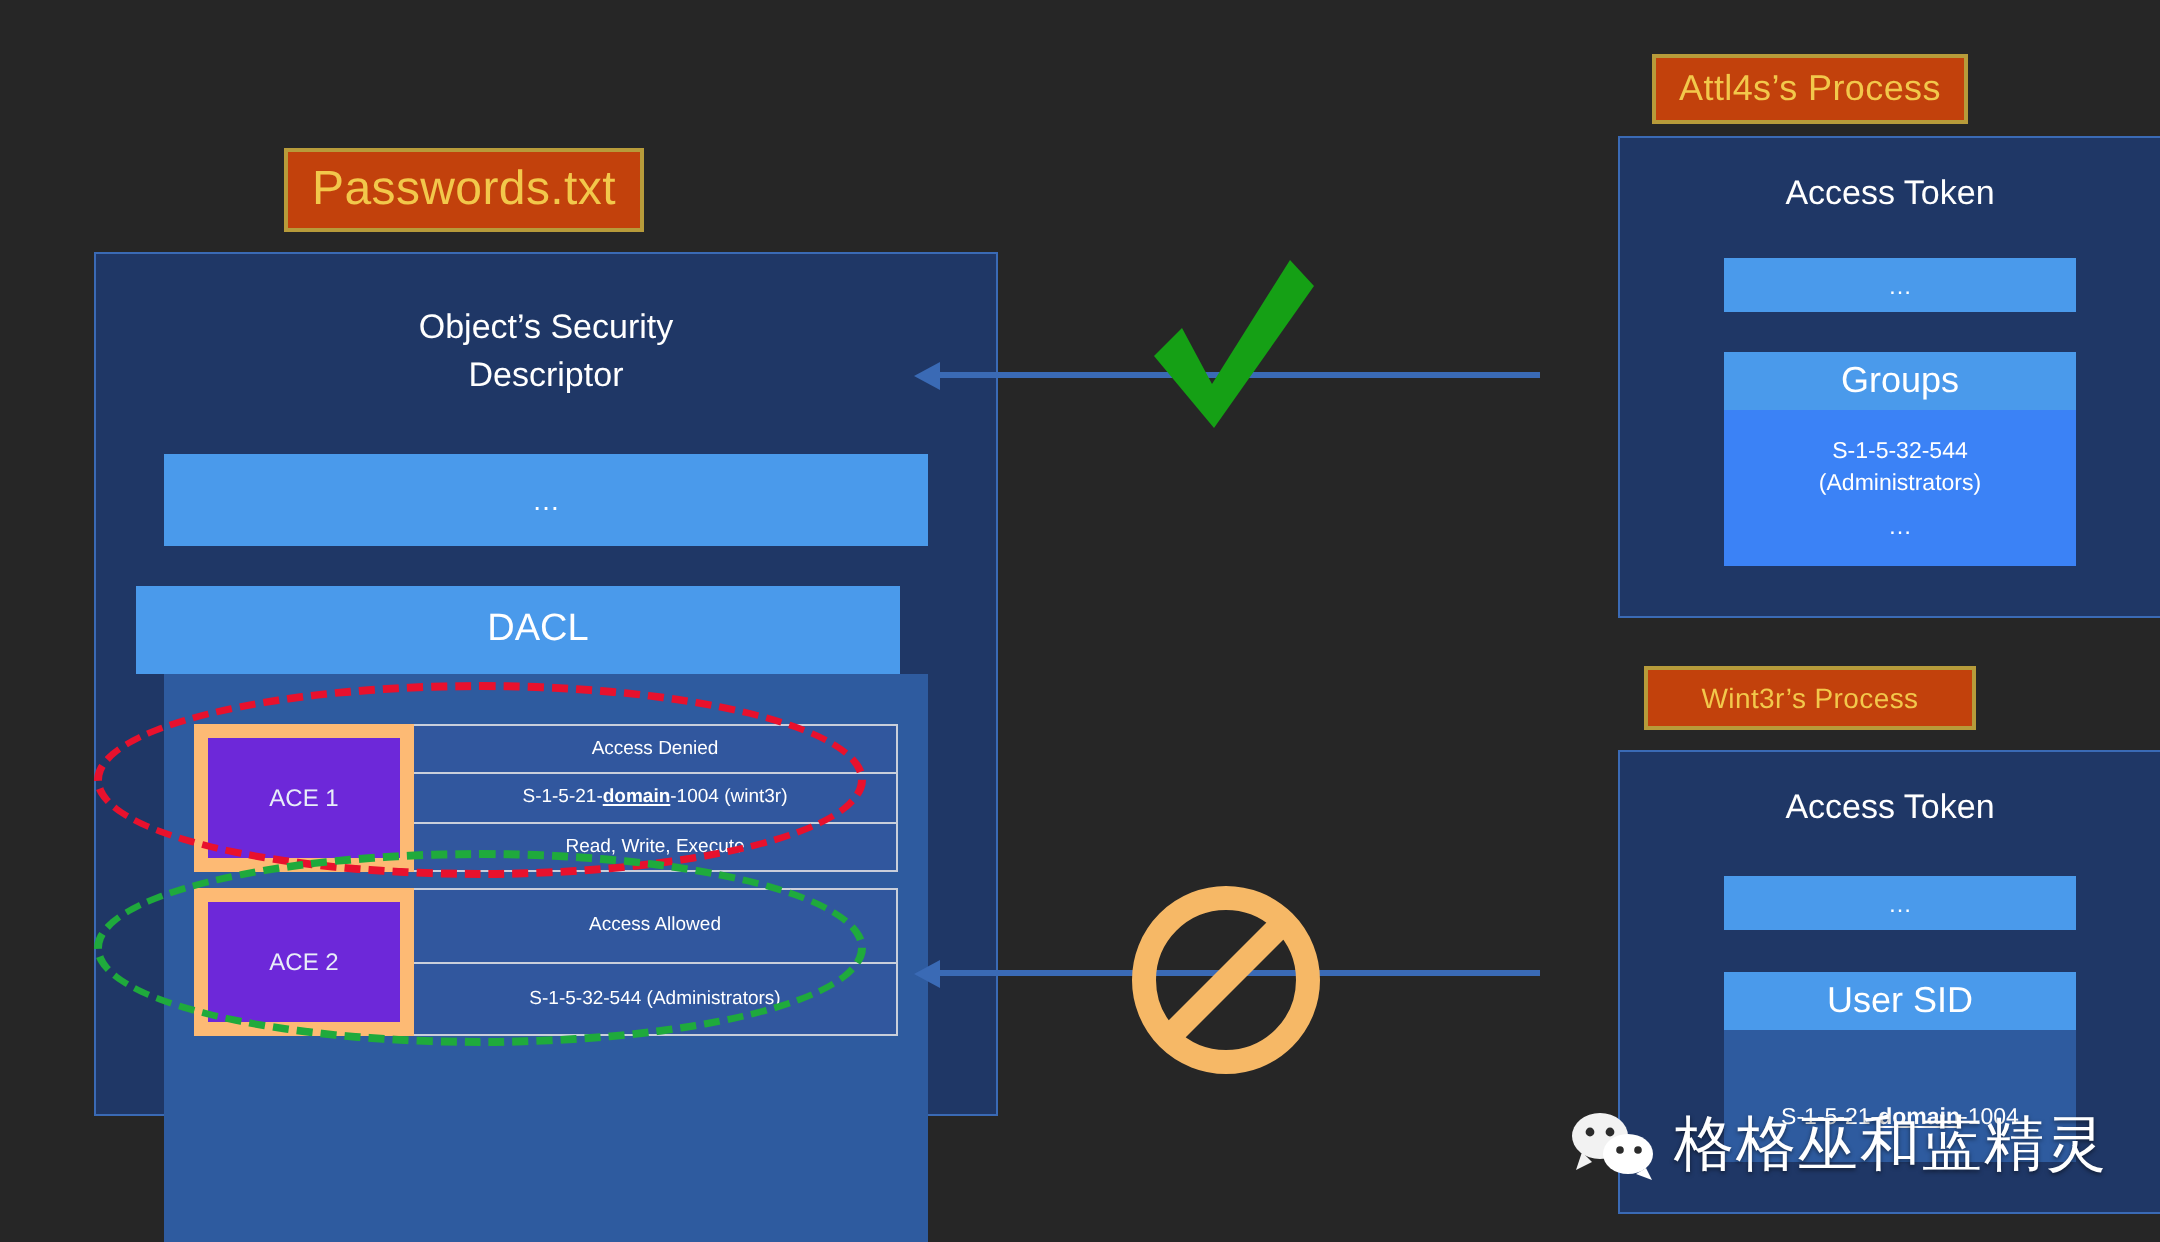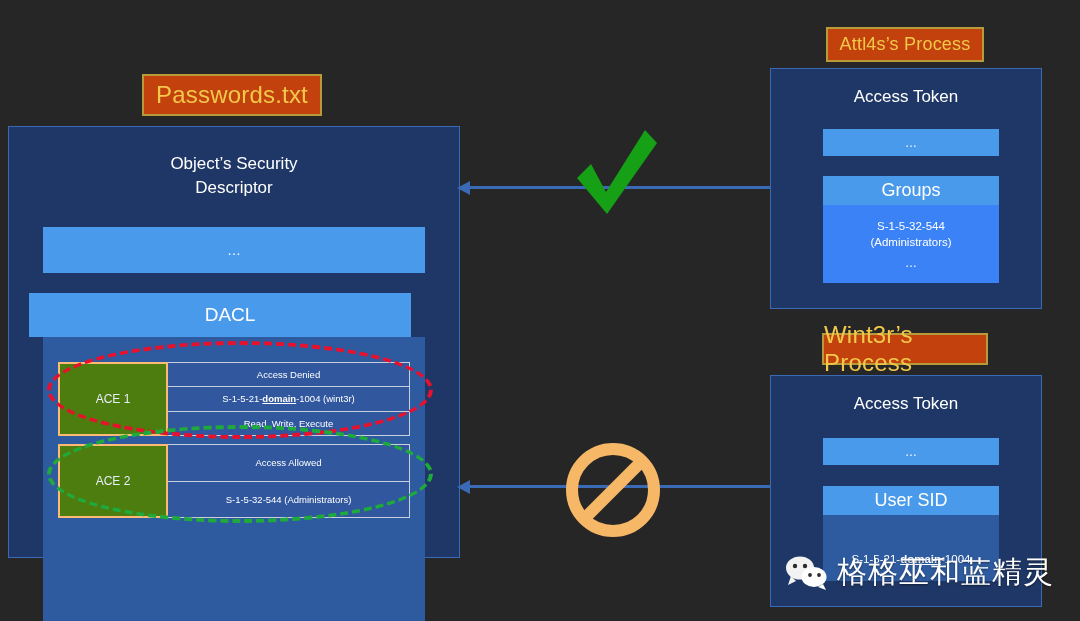--- a/index.html
+++ b/index.html
@@ -17,28 +17,29 @@
     position:absolute;
     border:2px solid #b79b3a;
     color:#f2c84b;
     background:#c2410c;
     display:flex;align-items:center;justify-content:center;
     letter-spacing:.2px;
     box-sizing:border-box;
   }
   #cap-passwords{left:142px;top:74px;width:180px;height:42px;font-size:24px;}
   #cap-attl4s{left:826px;top:27px;width:158px;height:35px;font-size:18px;}
-  #cap-wint3r{left:822px;top:333px;width:166px;height:32px;font-size:24px;}
+  #cap-wint3r{left:822px;top:333px;width:166px;height:32px;font-size:14px;}
 
   
   .panel{
     position:absolute;
     background:#1f3766;
     border:1px solid #3a6ab5;
     box-sizing:border-box;
+    margin-left:39px;
   }
   #panel-sd{left:8px;top:126px;width:452px;height:432px;}
   #panel-attl4s{left:770px;top:68px;width:272px;height:241px;}
   #panel-wint3r{left:770px;top:375px;width:272px;height:232px;}
 
   .panel-title{
     position:absolute;left:0;right:0;
     text-align:center;color:#ffffff;
     font-size:17px;line-height:24px;
   }
@@ -84,22 +85,22 @@
   }
   .ace{
     position:absolute;left:15px;width:352px;height:74px;
     display:flex;
     box-sizing:border-box;
   }
   #ace1{top:25px;}
   #ace2{top:107px;}
   .ace-label{
     width:110px;
-    border:2px solid #fdba74;
-    background:#4d7c0f;
+    border:7px solid #fdba74;
+    background:#6d28d9;
     color:#e8eef8;
     display:flex;align-items:center;justify-content:center;
     font-size:12px;
     box-sizing:border-box;
   }
   .ace-rows{
     flex:1;display:flex;flex-direction:column;
     border:1px solid #c9cfdb;border-left:none;
     box-sizing:border-box;
   }

